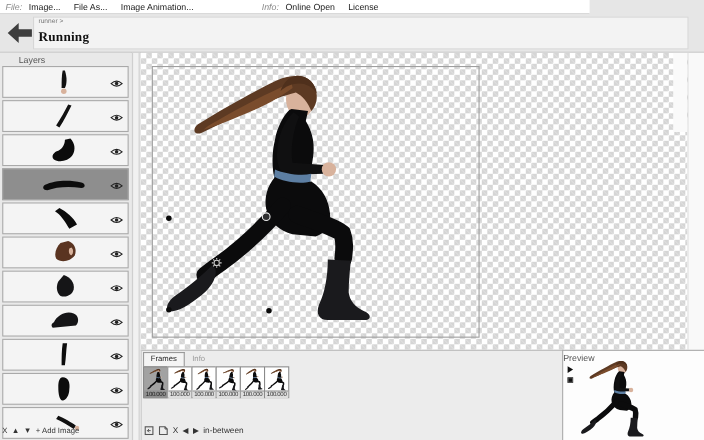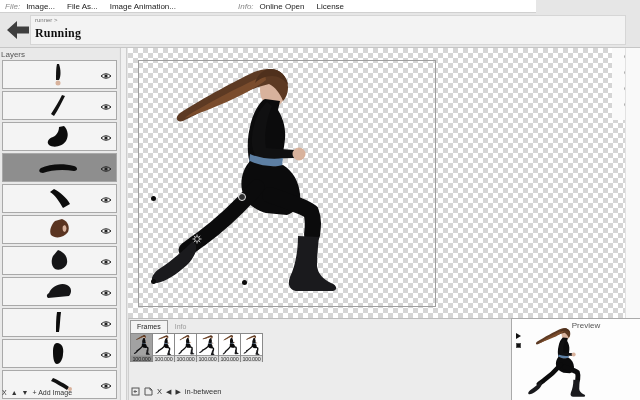--- a/index.html
+++ b/index.html
@@ -18,21 +18,21 @@
   .header { position:absolute; left:0; top:13px; width:640px; height:35px; background:#e6e6e6;
             border-bottom:1px solid #c6c6c6; }
   .back-btn { position:absolute; left:6px; top:6px; width:24px; height:22px; cursor:pointer; }
   .title-box { position:absolute; left:30px; top:2px; width:596px; height:30px; background:#f3f3f3;
                border:1px solid #d6d6d6; padding:1px 4px; }
   .breadcrumb { font-size:6px; color:#777; }
   .page-title { font-size:12px; font-weight:bold; color:#101010; line-height:20px; letter-spacing:0.2px;font-family:Liberation Serif, serif; }
 
   
   .layers-panel { position:absolute; left:0; top:48px; width:119px; height:352px; background:#e9e9e9; }
-  .layers-title { font-size:8px; color:#555; padding:2px 0 1px 1px; }
+  .layers-title { font-size:8px; color:#555; padding:2px 0 1px 17px; }
   .layer-list { position:absolute; left:2px; top:12px; width:115px; }
   .layer-item { position:relative; width:115px; height:29px; background:#f4f4f4; border:1px solid #a9a9a9;
                 margin-bottom:2px; cursor:pointer; }
   .layer-item.sel { background:#8e8e8e; }
   .layer-item .thumb { position:absolute; left:10px; top:1px; }
   .layer-item .eye { position:absolute; right:4px; top:11px; }
   .layers-footer { position:absolute; left:2px; top:341px; width:117px; font-size:7px; color:#333;
                    display:flex; align-items:center; gap:4px; }
   .layers-footer span { cursor:pointer; }
   .lay-scroll { position:absolute; left:120px; top:48px; width:7px; height:352px; background:#f1f1f1;
@@ -74,21 +74,21 @@
   .frame-cell.sel { background:#a2a2a2; }
   .frame-cell.sel .fdur { background:#8f8f8f; color:#1d1d1d; }
   .frames-toolbar { position:absolute; left:2px; top:68px; display:flex; align-items:center; gap:4px;
                     font-size:7.5px; color:#333; }
   .frames-toolbar .t-icon { cursor:pointer; display:inline-flex; }
   .frames-toolbar .t-txt { cursor:pointer; }
   .arrow-glyph { font-size:7px; }
 
   .preview-panel { position:absolute; left:511px; top:0; width:129px; height:82px; background:#fdfdfd;
                    border-top:1px solid #aaa; border-left:1px solid #aaa; }
-  .preview-title { font-size:8px; color:#555; padding:2px 0 0 20px;text-align:center; }
+  .preview-title { font-size:8px; color:#555; padding:2px 0 0 0; }
   .pv-play { position:absolute; left:4px; top:14px; width:0; height:0; border-left:5px solid #111;
              border-top:3px solid transparent; border-bottom:3px solid transparent; cursor:pointer; }
   .pv-stop { position:absolute; left:4px; top:24px; width:5px; height:5px; background:#111;
              border:1px solid #555; cursor:pointer; }
   .runner-preview { position:absolute; left:14px; top:8px; }
 
   .hiddefs { position:absolute; width:0; height:0; overflow:hidden; }
 </style>
 </head>
 <body>

